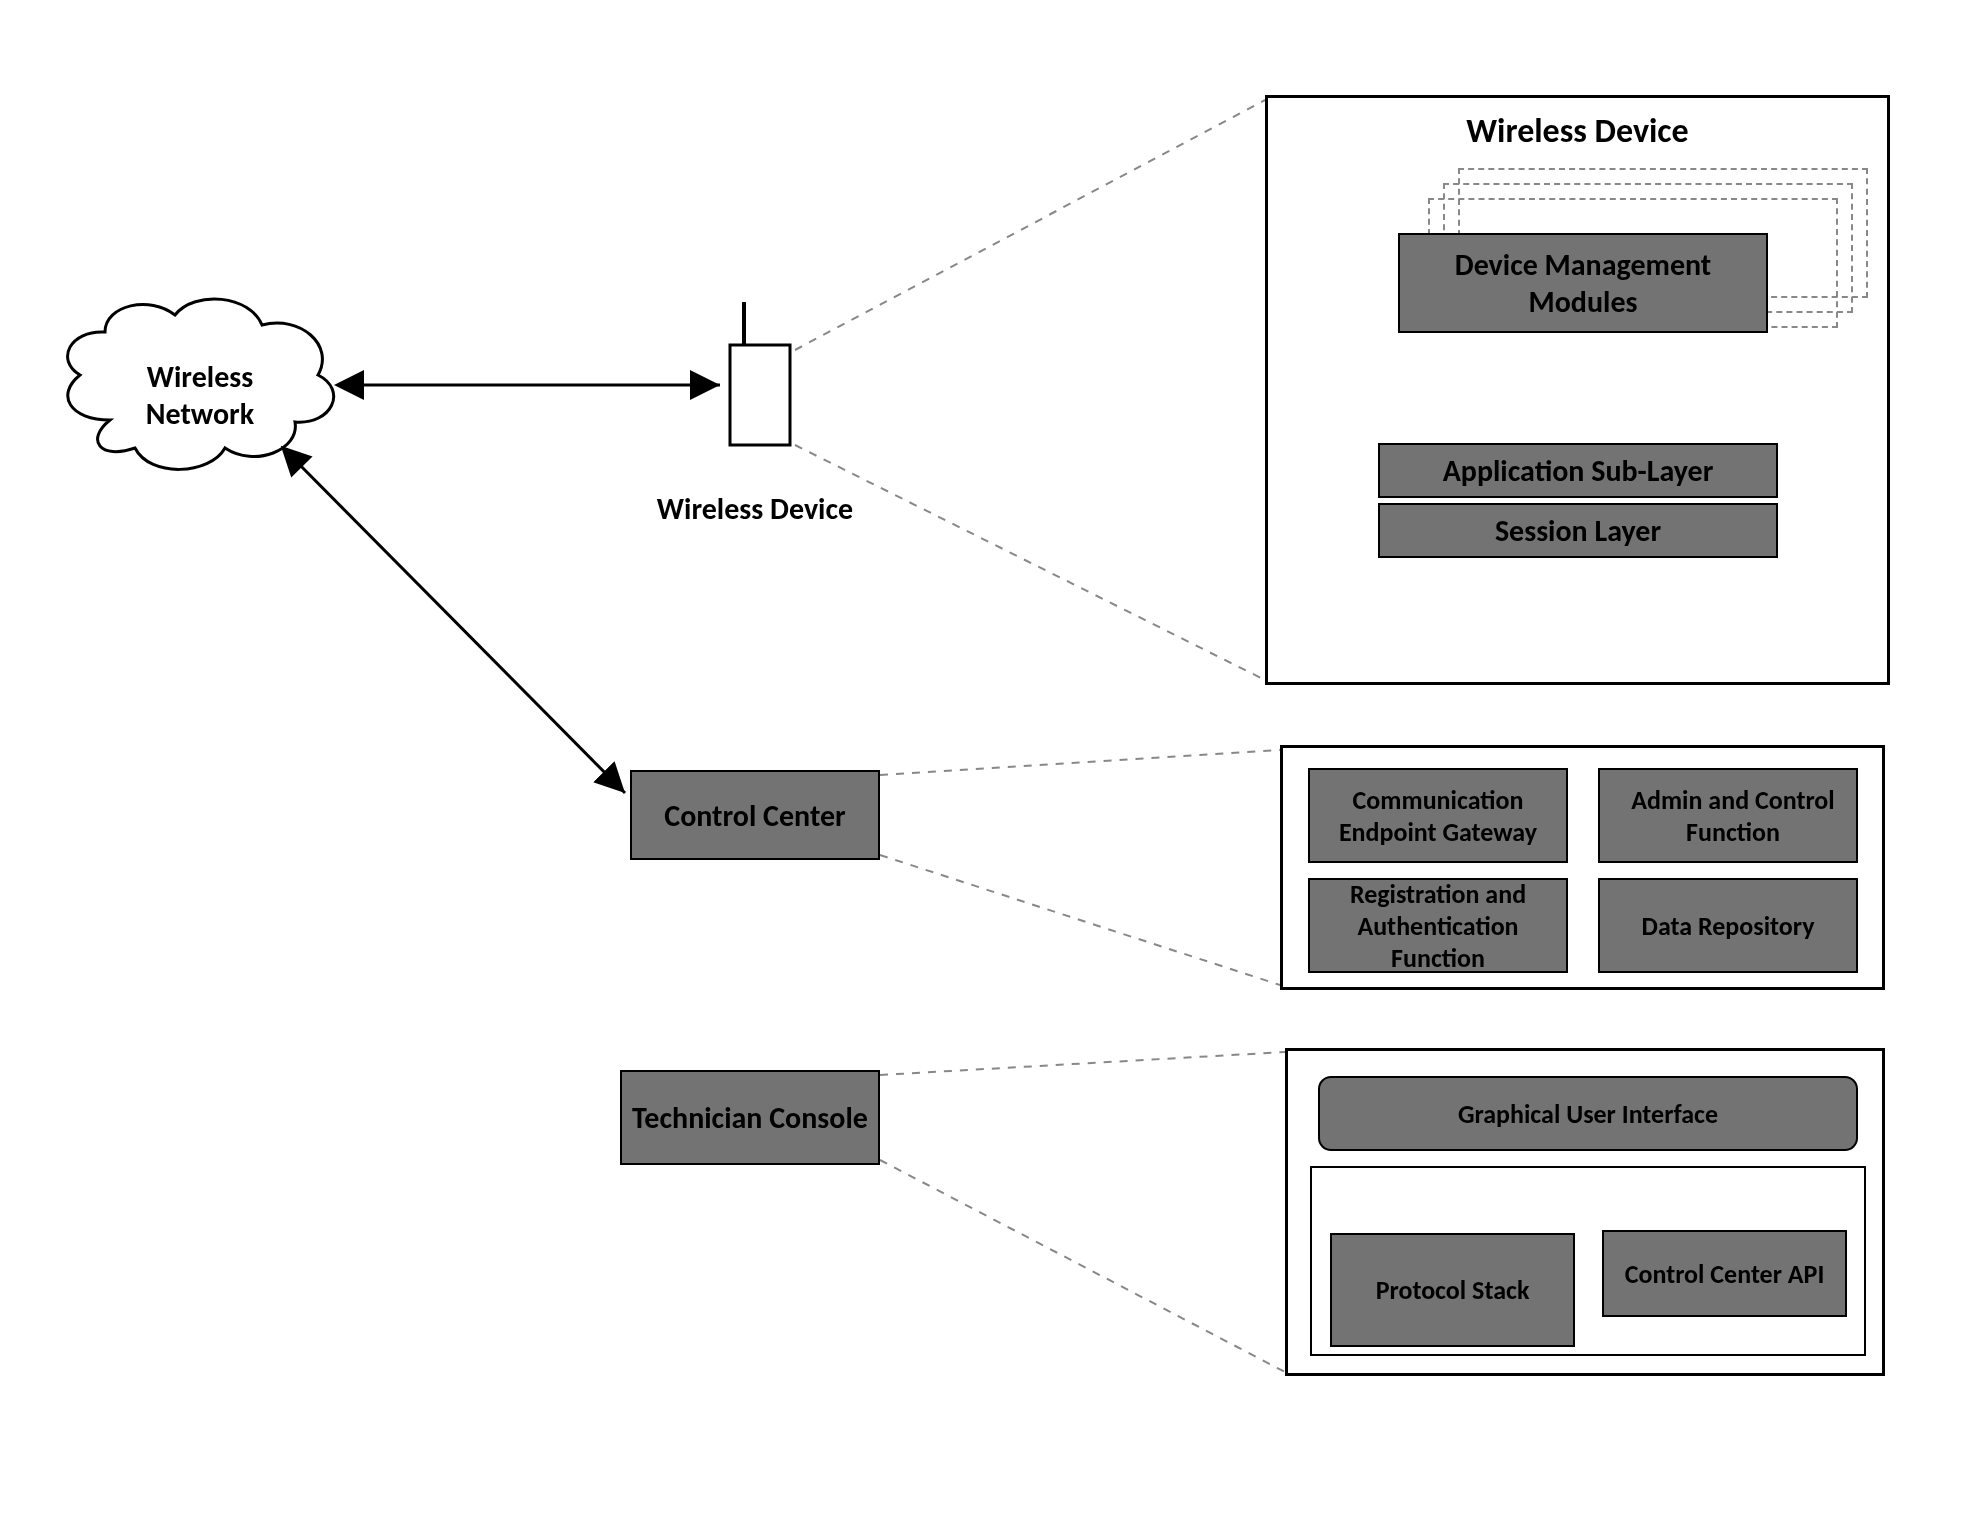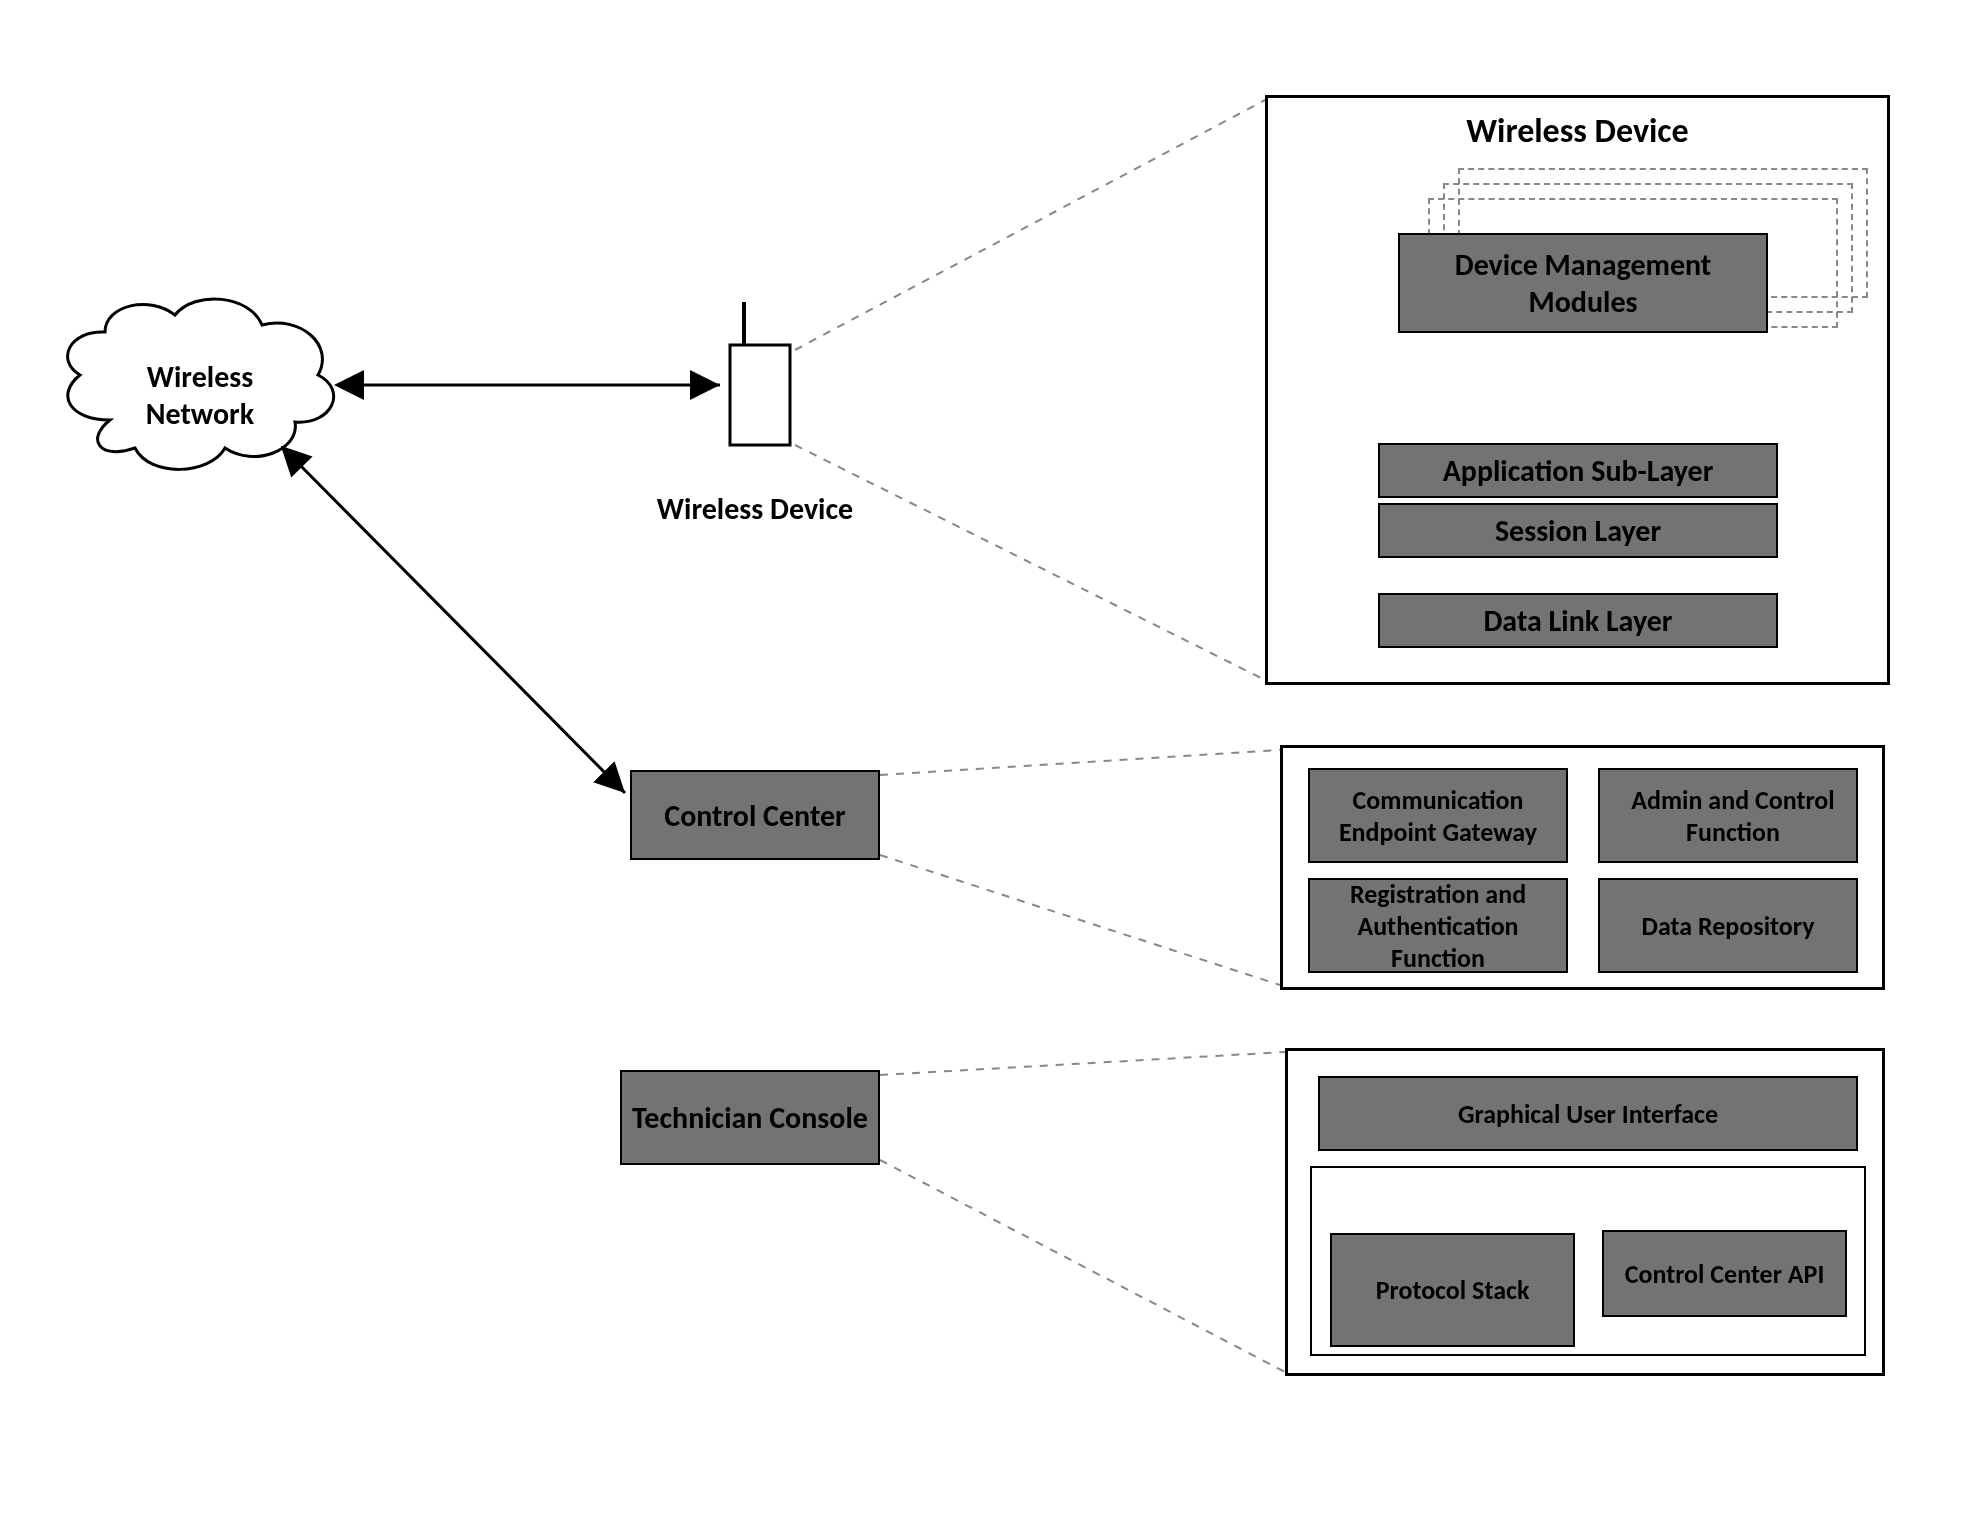--- a/index.html
+++ b/index.html
@@ -109,32 +109,31 @@
   <div class="dash-ghost" style="left:190px; top:70px;  width:410px; height:130px;"></div>
   <div class="dash-ghost" style="left:175px; top:85px;  width:410px; height:130px;"></div>
   <div class="dash-ghost" style="left:160px; top:100px; width:410px; height:130px;"></div>
 
   <div class="box med" style="left:130px; top:135px; width:370px; height:100px;">Device Management Modules</div>
 
   <div class="box med" style="left:110px; top:345px; width:400px; height:55px;">Application Sub-Layer</div>
 
   <div class="box med" style="left:110px; top:405px; width:400px; height:55px;">Session Layer</div>
 
-  <div class="box med" style="left:110px; top:495px; width:400px; height:55px;">Data Link Layer</div>
 </div>
 
 <div class="panel" style="left:1280px; top:745px; width:605px; height:245px;">
   <div class="box small" style="left:25px; top:20px; width:260px; height:95px;">Communication Endpoint Gateway</div>
   <div class="box small" style="left:315px; top:20px; width:260px; height:95px;padding-left:16px;">Admin and Control Function</div>
   <div class="box small" style="left:315px; top:130px; width:260px; height:95px;">Data Repository</div>
   <div class="box small" style="left:25px; top:130px; width:260px; height:95px;">Registration and Authentication Function</div>
 </div>
 
 <div class="panel" style="left:1285px; top:1048px; width:600px; height:328px;">
-  <div class="box small" style="left:30px; top:25px; width:540px; height:75px;">Graphical User Interface</div>
+  <div class="box small" style="left:30px; top:25px; width:540px; height:75px;border-radius:13px;">Graphical User Interface</div>
 
   <div class="label big" style="left:0; right:0; top:125px; text-align:center;">Communication Engine</div>
 
   <div class="panel" style="position:absolute; left:22px; top:115px; width:556px; height:190px; border-width:2px;">
     <div class="box small" style="left:18px; top:65px; width:245px; height:114px;">Protocol Stack</div>
     <div class="box small" style="left:290px; top:62px; width:245px; height:87px;">Control Center API</div>
   </div>
 </div>
 
 </body></html>

